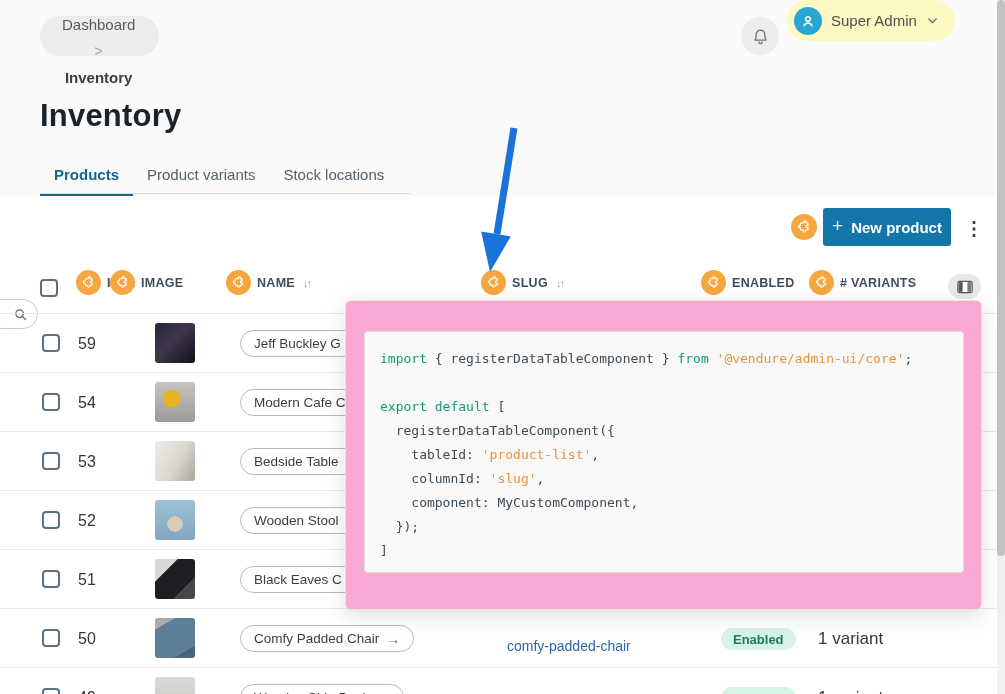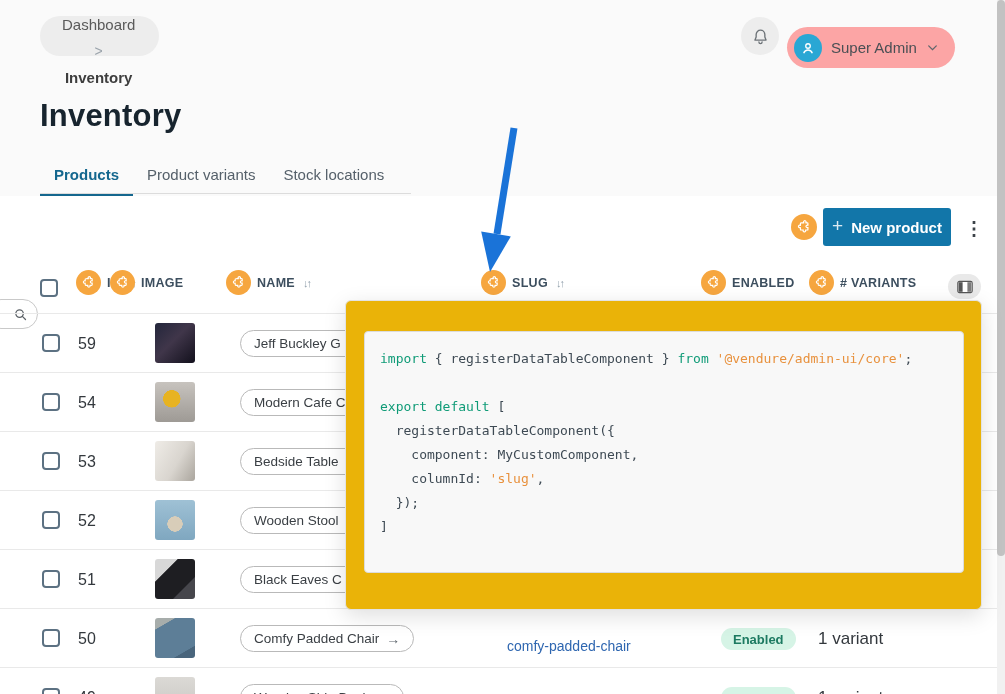--- a/index.html
+++ b/index.html
@@ -8,21 +8,21 @@
   .screen { position:relative; width:1005px; height:694px; overflow:hidden; background:#fff; }
 
   
   .top-band { position:absolute; left:0; top:0; width:997px; height:196px; background:#fafafa; }
   .breadcrumb { position:absolute; left:40px; top:16px; height:40px; background:#ededed; border-radius:20px;
     display:flex; align-items:center; padding:0 24px 0 22px; gap:10px; font-size:15px; color:#5a5a5a;flex-direction:column; }
   .breadcrumb .crumb-current { color:#3d3d3d; font-weight:700; }
   .breadcrumb .crumb-sep { color:#9aa3ab; font-size:14px; }
   .bell-btn { position:absolute; left:741px; top:17px; width:38px; height:38px; border-radius:50%; background:#ededed;
     display:flex; align-items:center; justify-content:center; }
-  .user-pill { position:absolute; left:787px; top:27px; height:41px; background:#fca5a5; border-radius:21px;
+  .user-pill { position:absolute; left:787px; top:0; height:41px; background:#fef9c3; border-radius:21px;
     display:flex; align-items:center; padding:0 16px 0 7px; gap:9px; }
   .avatar { width:28px; height:28px; border-radius:50%; background:#29a7d4; display:flex; align-items:center; justify-content:center; }
   .user-name { font-size:15px; color:#4a4f54; }
   .chev { color:#5f666c; }
 
   .page-title { position:absolute; left:40px; top:98px; font-size:31px; font-weight:700; color:#17242e; letter-spacing:.2px; }
 
   .tabs { position:absolute; left:40px; top:166px; display:flex; }
   .tab { position:relative; height:30px; padding:0 14px; font-size:15px; color:#55606a; display:flex; align-items:flex-start; }
   .tab.active { color:#14678e; font-weight:700;text-align:right; }
@@ -62,21 +62,21 @@
   .name-pill { position:absolute; left:240px; top:16px; height:27px; border:1px solid #b9b9b9; border-radius:14px; background:#fff;
     font-size:13.5px; color:#3a3f44; display:flex; align-items:center; padding:0 13px; white-space:nowrap; overflow:hidden; }
   .pill-cut { width:126px; }
   .pill-arrow { color:#5c646b; margin-left:7px; font-size:14px; }
   .row-slug { position:absolute; left:507px; top:8px; height:59px; line-height:59px; font-size:14px; color:#2e66b0; }
   .status-badge { position:absolute; left:721px; top:19px; height:22px; padding:0 12px; background:#d6f4e6; color:#1d7a61;
     font-size:13px; font-weight:700; border-radius:11px; display:flex; align-items:center; }
   .row-variants { position:absolute; left:818px; top:0; height:66px; line-height:59px; font-size:17px; color:#33383d; }
 
   
-  .popup { position:absolute; left:345px; top:300px; width:637px; height:310px; background:#eab308; border:1px solid #e3e3e3;
+  .popup { position:absolute; left:345px; top:300px; width:637px; height:310px; background:#f9a8d4; border:1px solid #e3e3e3;
     border-radius:6px; box-shadow:0 6px 22px rgba(0,0,0,.13); z-index:5; }
   .code-block { position:absolute; left:18px; top:30px; width:600px; height:242px; background:#f8f8f8; border:1px solid #dcdcdc;
     border-radius:4px; padding:15px 0 0 15px; overflow:hidden; }
   .code-line { font-family:"DejaVu Sans Mono", monospace; font-size:13px; line-height:24px; white-space:pre; color:#3e4a54; }
   .tok-k { color:#0f9b77; }
   .tok-s { color:#e8913d; }
   .tok-p { color:#3e4a54; }
 
   
   .pointer-arrow { position:absolute; left:468px; top:122px; z-index:6; }
@@ -279,22 +279,23 @@
     <div class="status-badge">Enabled</div>
     <div class="row-variants">1 variant</div>
   </div>
 
   <div class="popup">
     <div class="code-block">
         <div class="code-line"><span class="tok-k">import</span><span class="tok-p"> { registerDataTableComponent } </span><span class="tok-k">from</span><span class="tok-p"> </span><span class="tok-s">'@vendure/admin-ui/core'</span><span class="tok-p">;</span></div>
         <div class="code-line">&nbsp;</div>
         <div class="code-line"><span class="tok-k">export</span><span class="tok-p"> </span><span class="tok-k">default</span><span class="tok-p"> [</span></div>
         <div class="code-line"><span class="tok-p">  registerDataTableComponent({</span></div>
+        <div class="code-line"><span class="tok-p">    tableId: </span><span class="tok-s">'product-list'</span><span class="tok-p">,</span></div>
+        <div class="code-line"><span class="tok-p">    columnId: </span><span class="tok-s">'slug'</span><span class="tok-p">,</span></div>
         <div class="code-line"><span class="tok-p">    component: MyCustomComponent,</span></div>
-        <div class="code-line"><span class="tok-p">    columnId: </span><span class="tok-s">'slug'</span><span class="tok-p">,</span></div>
         <div class="code-line"><span class="tok-p">  });</span></div>
         <div class="code-line"><span class="tok-p">]</span></div>
       </div>
   </div>
 
   <svg class="pointer-arrow" width="60" height="160" viewBox="0 0 60 160">
     <line x1="46" y1="6" x2="29" y2="112" stroke="#1a73d8" stroke-width="7"></line>
     <polygon points="42.8,114.4 13.2,109.6 22,150" fill="#1a73d8"></polygon>
   </svg>
 

